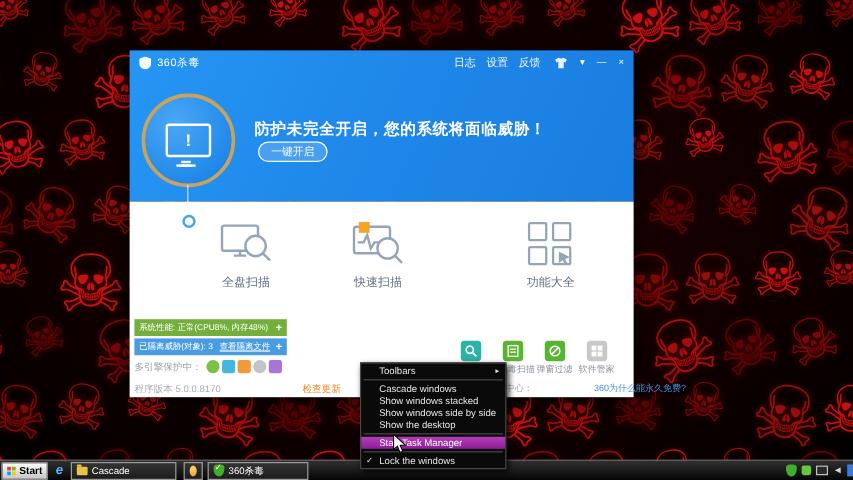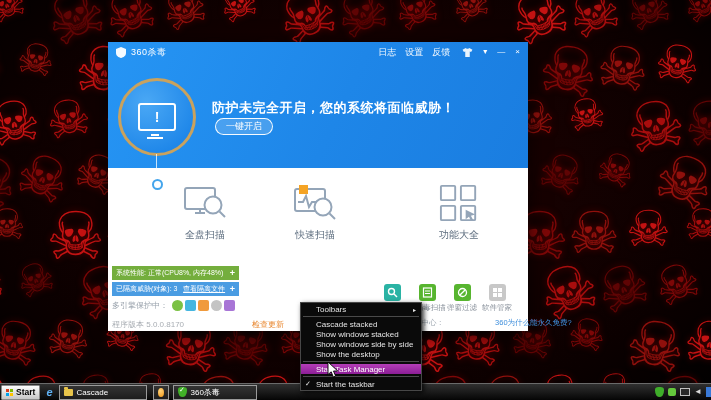--- a/index.html
+++ b/index.html
@@ -328,30 +328,30 @@
       </div>
     </div>
   </div>
 
   <div class="ctx-menu">
     <div class="mi">
       <span>Toolbars</span>
       <span class="sub">▸</span>
     </div>
     <div class="msep"></div>
-    <div class="mi">Cascade stacked</div>
+    <div class="mi">Cascade windows</div>
     <div class="mi">Show windows stacked</div>
     <div class="mi">Show windows side by side</div>
     <div class="mi">Show the desktop</div>
     <div class="msep"></div>
     <div class="mi hl">Start Task Manager</div>
     <div class="msep"></div>
     <div class="mi">
       <span class="chk">✓</span>
-      <span>Start the taskbar</span>
+      <span>Lock the windows</span>
     </div>
   </div>
 
   <div class="taskbar">
     <div class="start-btn">
       <span class="winflag">
         <i style="background:#d93f21;"></i>
           <i style="background:#7eb900;"></i>
           <i style="background:#00a3ee;"></i>
           <i style="background:#ffc300;"></i>

